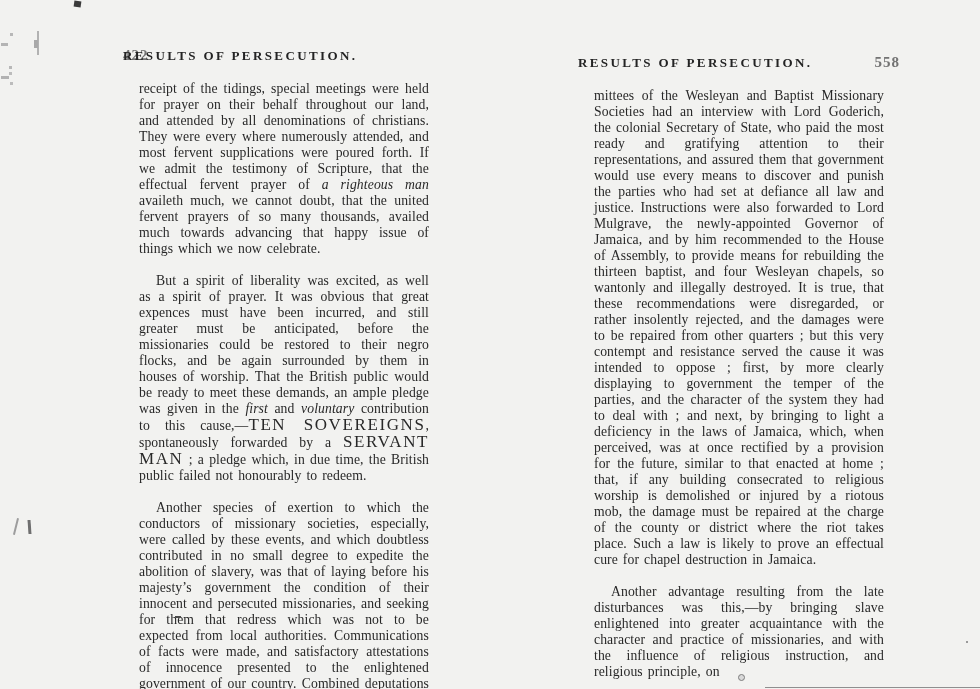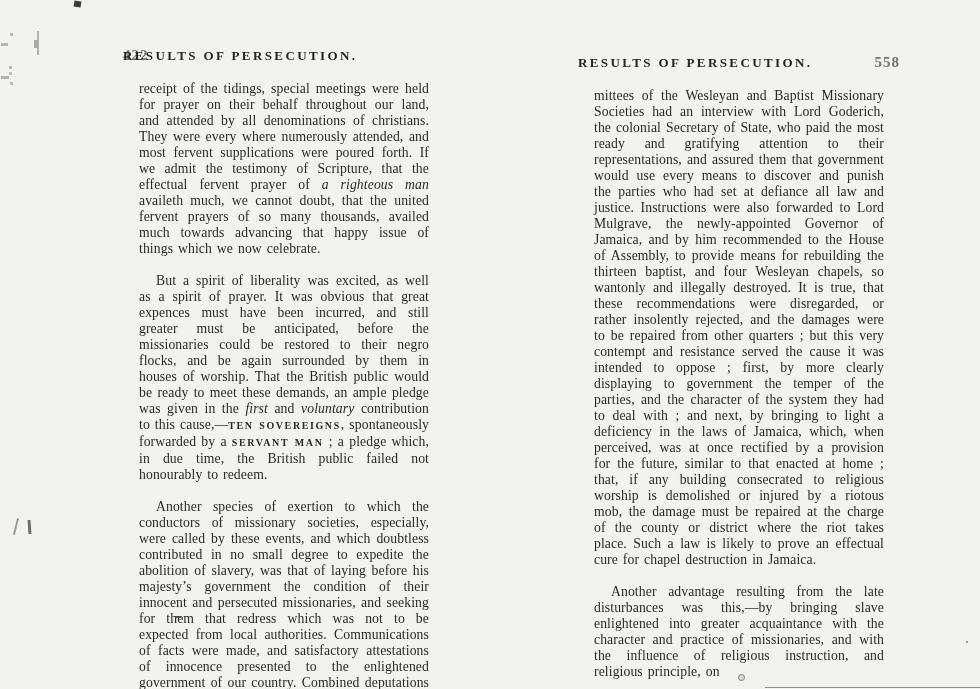--- a/index.html
+++ b/index.html
@@ -51,21 +51,21 @@
   .page-text p.para {
     margin: 16px;
     font-size: 13.7px;
     line-height: 16px;
     text-align: justify;
     word-spacing: 1.4px;
     letter-spacing: 0.1px;
   }
   .page-text p.para.indent { text-indent: 17px; }
   .it { font-style: italic; }
-  .sc { font-size: 10px; letter-spacing: 1.6px; font-weight: bold; }
+  .sc { font-size: 17px; letter-spacing: 1.6px; }
 
   
   .scan-mark { position: absolute; }
   .m-top-speck   { left: 74px;  top: 1px;   width: 7px;  height: 6px;  background: #3a3a3a; transform: rotate(8deg); }
   .m-pencil-v1   { left: 37px;  top: 31px;  width: 2px;  height: 24px; background: #b2b2b2; }
   .m-pencil-blob { left: 34px;  top: 40px;  width: 4px;  height: 8px;  background: #a9a9a9; }
   .m-tick1 { left: 10px; top: 33px; width: 3px; height: 3px; background: #b8b8b8; }
   .m-tick2 { left: 1px;  top: 43px; width: 7px; height: 3px; background: #b4b4b4; }
   .m-tick3 { left: 9px;  top: 66px; width: 3px; height: 3px; background: #b8b8b8; }
   .m-tick4 { left: 9px;  top: 72px; width: 3px; height: 3px; background: #bcbcbc; }

